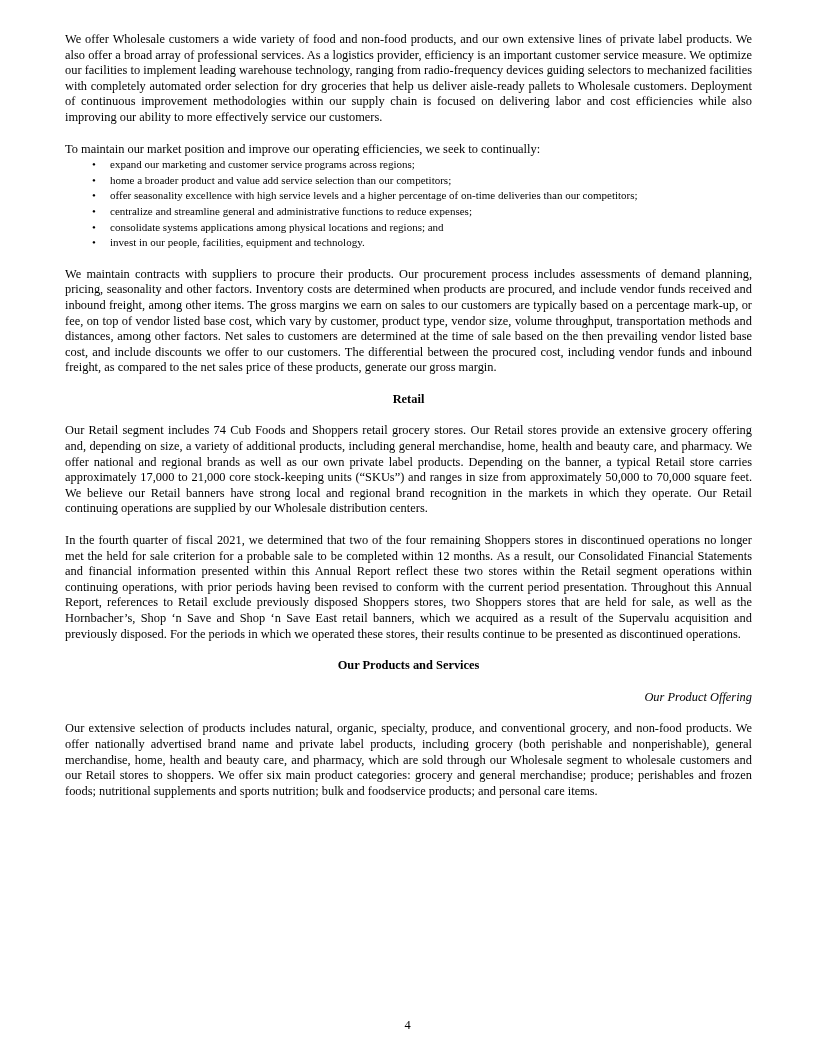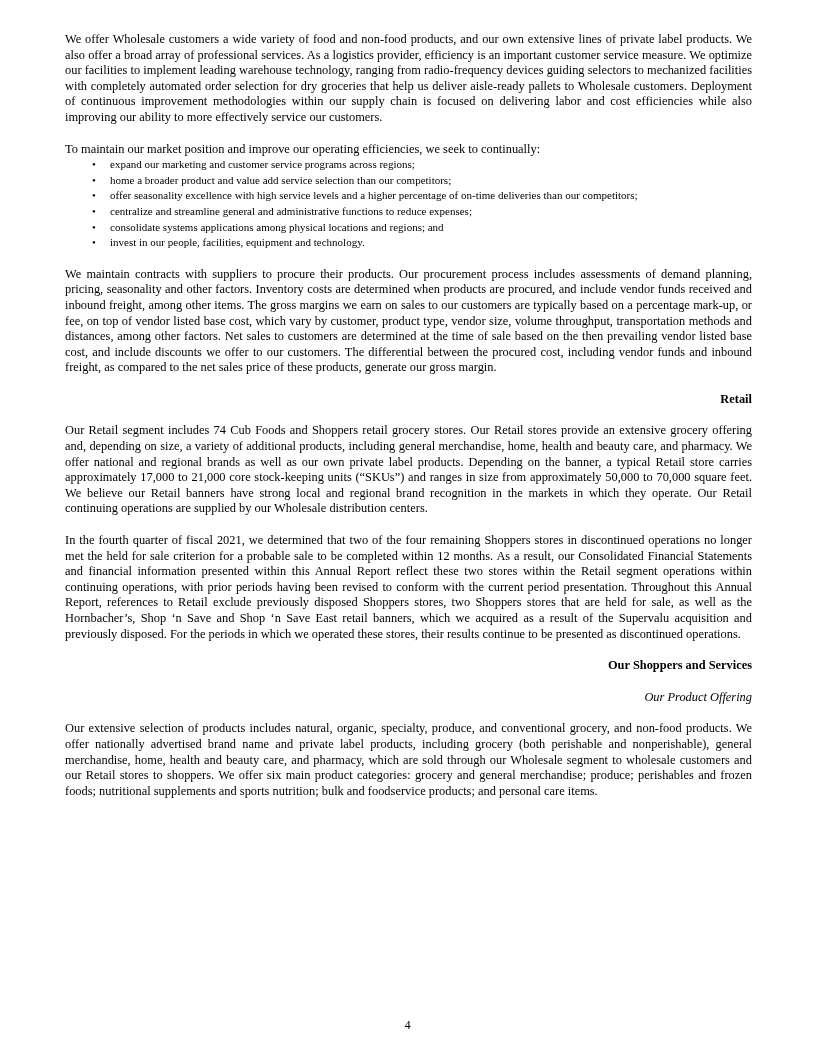--- a/index.html
+++ b/index.html
@@ -36,21 +36,21 @@
     hyphens: none;
   }
   p.body-text.tight {
     margin-bottom: 0;
   }
   h3.heading-bold {
     margin: 0 0 16px 0;
     font-size: 12.4px;
     line-height: 15.6px;
     font-weight: bold;
-    text-align: right;
+    text-align: center;
   }
   h4.heading-italic {
     margin: 0 0 16px 0;
     font-size: 12.4px;
     line-height: 15.6px;
     font-weight: normal;
     font-style: italic;
     text-align: right;
   }
   ul.bullet-list {
@@ -104,21 +104,21 @@
     </ul>
 
     <p class="body-text">We maintain contracts with suppliers to procure their products. Our procurement process includes assessments of demand planning, pricing, seasonality and other factors. Inventory costs are determined when products are procured, and include vendor funds received and inbound freight, among other items. The gross margins we earn on sales to our customers are typically based on a percentage mark-up, or fee, on top of vendor listed base cost, which vary by customer, product type, vendor size, volume throughput, transportation methods and distances, among other factors. Net sales to customers are determined at the time of sale based on the then prevailing vendor listed base cost, and include discounts we offer to our customers. The differential between the procured cost, including vendor funds and inbound freight, as compared to the net sales price of these products, generate our gross margin.</p>
 
     <h3 class="heading-bold">Retail</h3>
 
     <p class="body-text">Our Retail segment includes 74 Cub Foods and Shoppers retail grocery stores. Our Retail stores provide an extensive grocery offering and, depending on size, a variety of additional products, including general merchandise, home, health and beauty care, and pharmacy. We offer national and regional brands as well as our own private label products. Depending on the banner, a typical Retail store carries approximately 17,000 to 21,000 core stock-keeping units (“SKUs”) and ranges in size from approximately 50,000 to 70,000 square feet. We believe our Retail banners have strong local and regional brand recognition in the markets in which they operate. Our Retail continuing operations are supplied by our Wholesale distribution centers.</p>
 
     <p class="body-text">In the fourth quarter of fiscal 2021, we determined that two of the four remaining Shoppers stores in discontinued operations no longer met the held for sale criterion for a probable sale to be completed within 12 months. As a result, our Consolidated Financial Statements and financial information presented within this Annual Report reflect these two stores within the Retail segment operations within continuing operations, with prior periods having been revised to conform with the current period presentation. Throughout this Annual Report, references to Retail exclude previously disposed Shoppers stores, two Shoppers stores that are held for sale, as well as the Hornbacher’s, Shop ‘n Save and Shop ‘n Save East retail banners, which we acquired as a result of the Supervalu acquisition and previously disposed. For the periods in which we operated these stores, their results continue to be presented as discontinued operations.</p>
 
-    <h3 class="heading-bold">Our Shoppers and Services</h3>
+    <h3 class="heading-bold">Our Products and Services</h3>
 
     <h4 class="heading-italic">Our Product Offering</h4>
 
     <p class="body-text">Our extensive selection of products includes natural, organic, specialty, produce, and conventional grocery, and non-food products. We offer nationally advertised brand name and private label products, including grocery (both perishable and nonperishable), general merchandise, home, health and beauty care, and pharmacy, which are sold through our Wholesale segment to wholesale customers and our Retail stores to shoppers. We offer six main product categories: grocery and general merchandise; produce; perishables and frozen foods; nutritional supplements and sports nutrition; bulk and foodservice products; and personal care items.</p>
 
   </div>
 
   <div class="page-number">4</div>
 </div>
 

